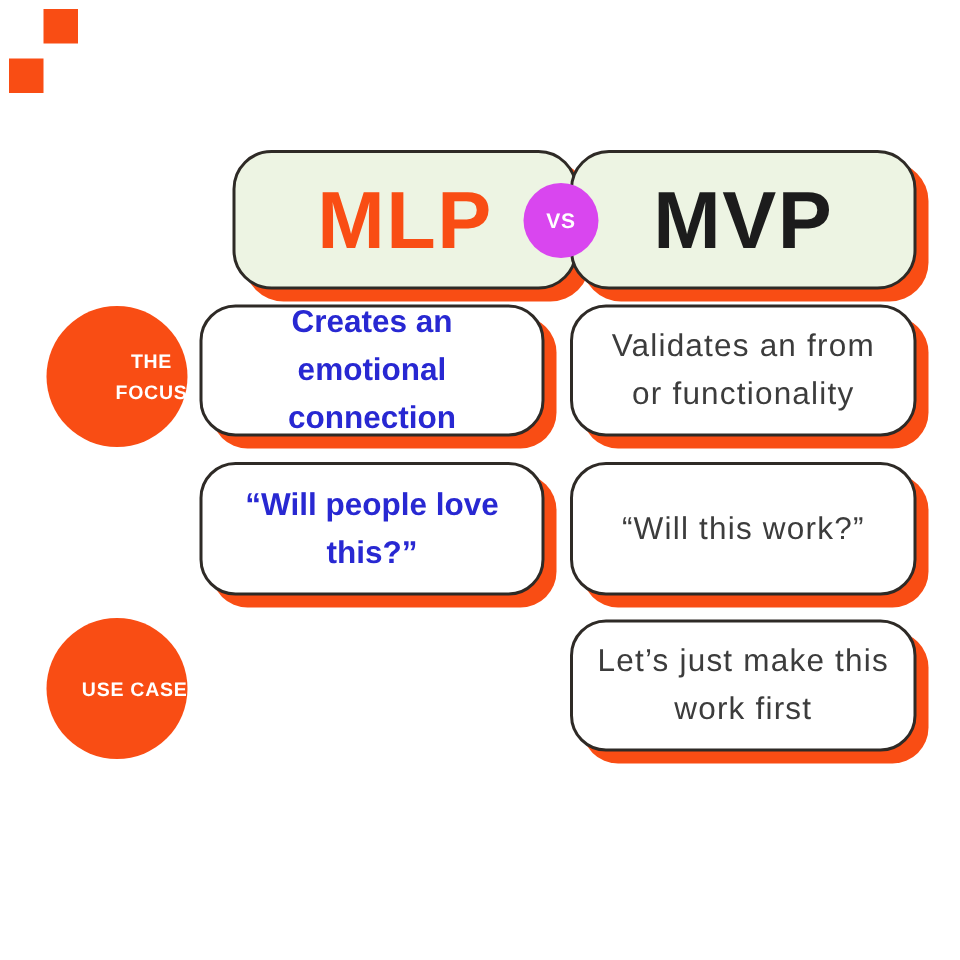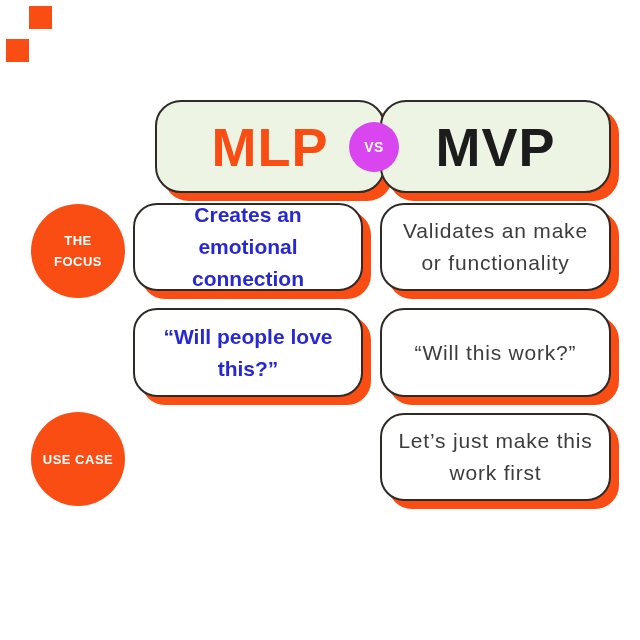--- a/index.html
+++ b/index.html
@@ -99,21 +99,21 @@
 
   .label-circle {
     position: absolute;
     left: 31px;
     width: 94px;
     height: 94px;
     border-radius: 50%;
     background: #F94D14;
     display: flex;
     align-items: center;
-    justify-content: center;
+    justify-content: flex-end;
     text-align: center;
   }
   .label-circle.c1 { top: 204px; }
   .label-circle.c2 { top: 305px; }
   .label-circle.c3 { top: 412px; }
   .circle-label {
     color: #ffffff;
     font-size: 13px;
     font-weight: bold;
     letter-spacing: 0.5px;
@@ -141,21 +141,21 @@
 
   <div class="label-circle c1">
     <span class="circle-label">THE
 FOCUS</span>
   </div>
   <div class="card row-card left r1">
     <span class="mlp-text">Creates an emotional
 connection</span>
   </div>
   <div class="card row-card right r1">
-    <span class="mvp-text">Validates an make
+    <span class="mvp-text">Validates an from
 or functionality</span>
   </div>
 
   <div class="card row-card right r2">
     <span class="mvp-text">“Will this work?”</span>
   </div>
   <div class="card row-card left r2">
     <span class="mlp-text">“Will people love
 this?”</span>
   </div>

